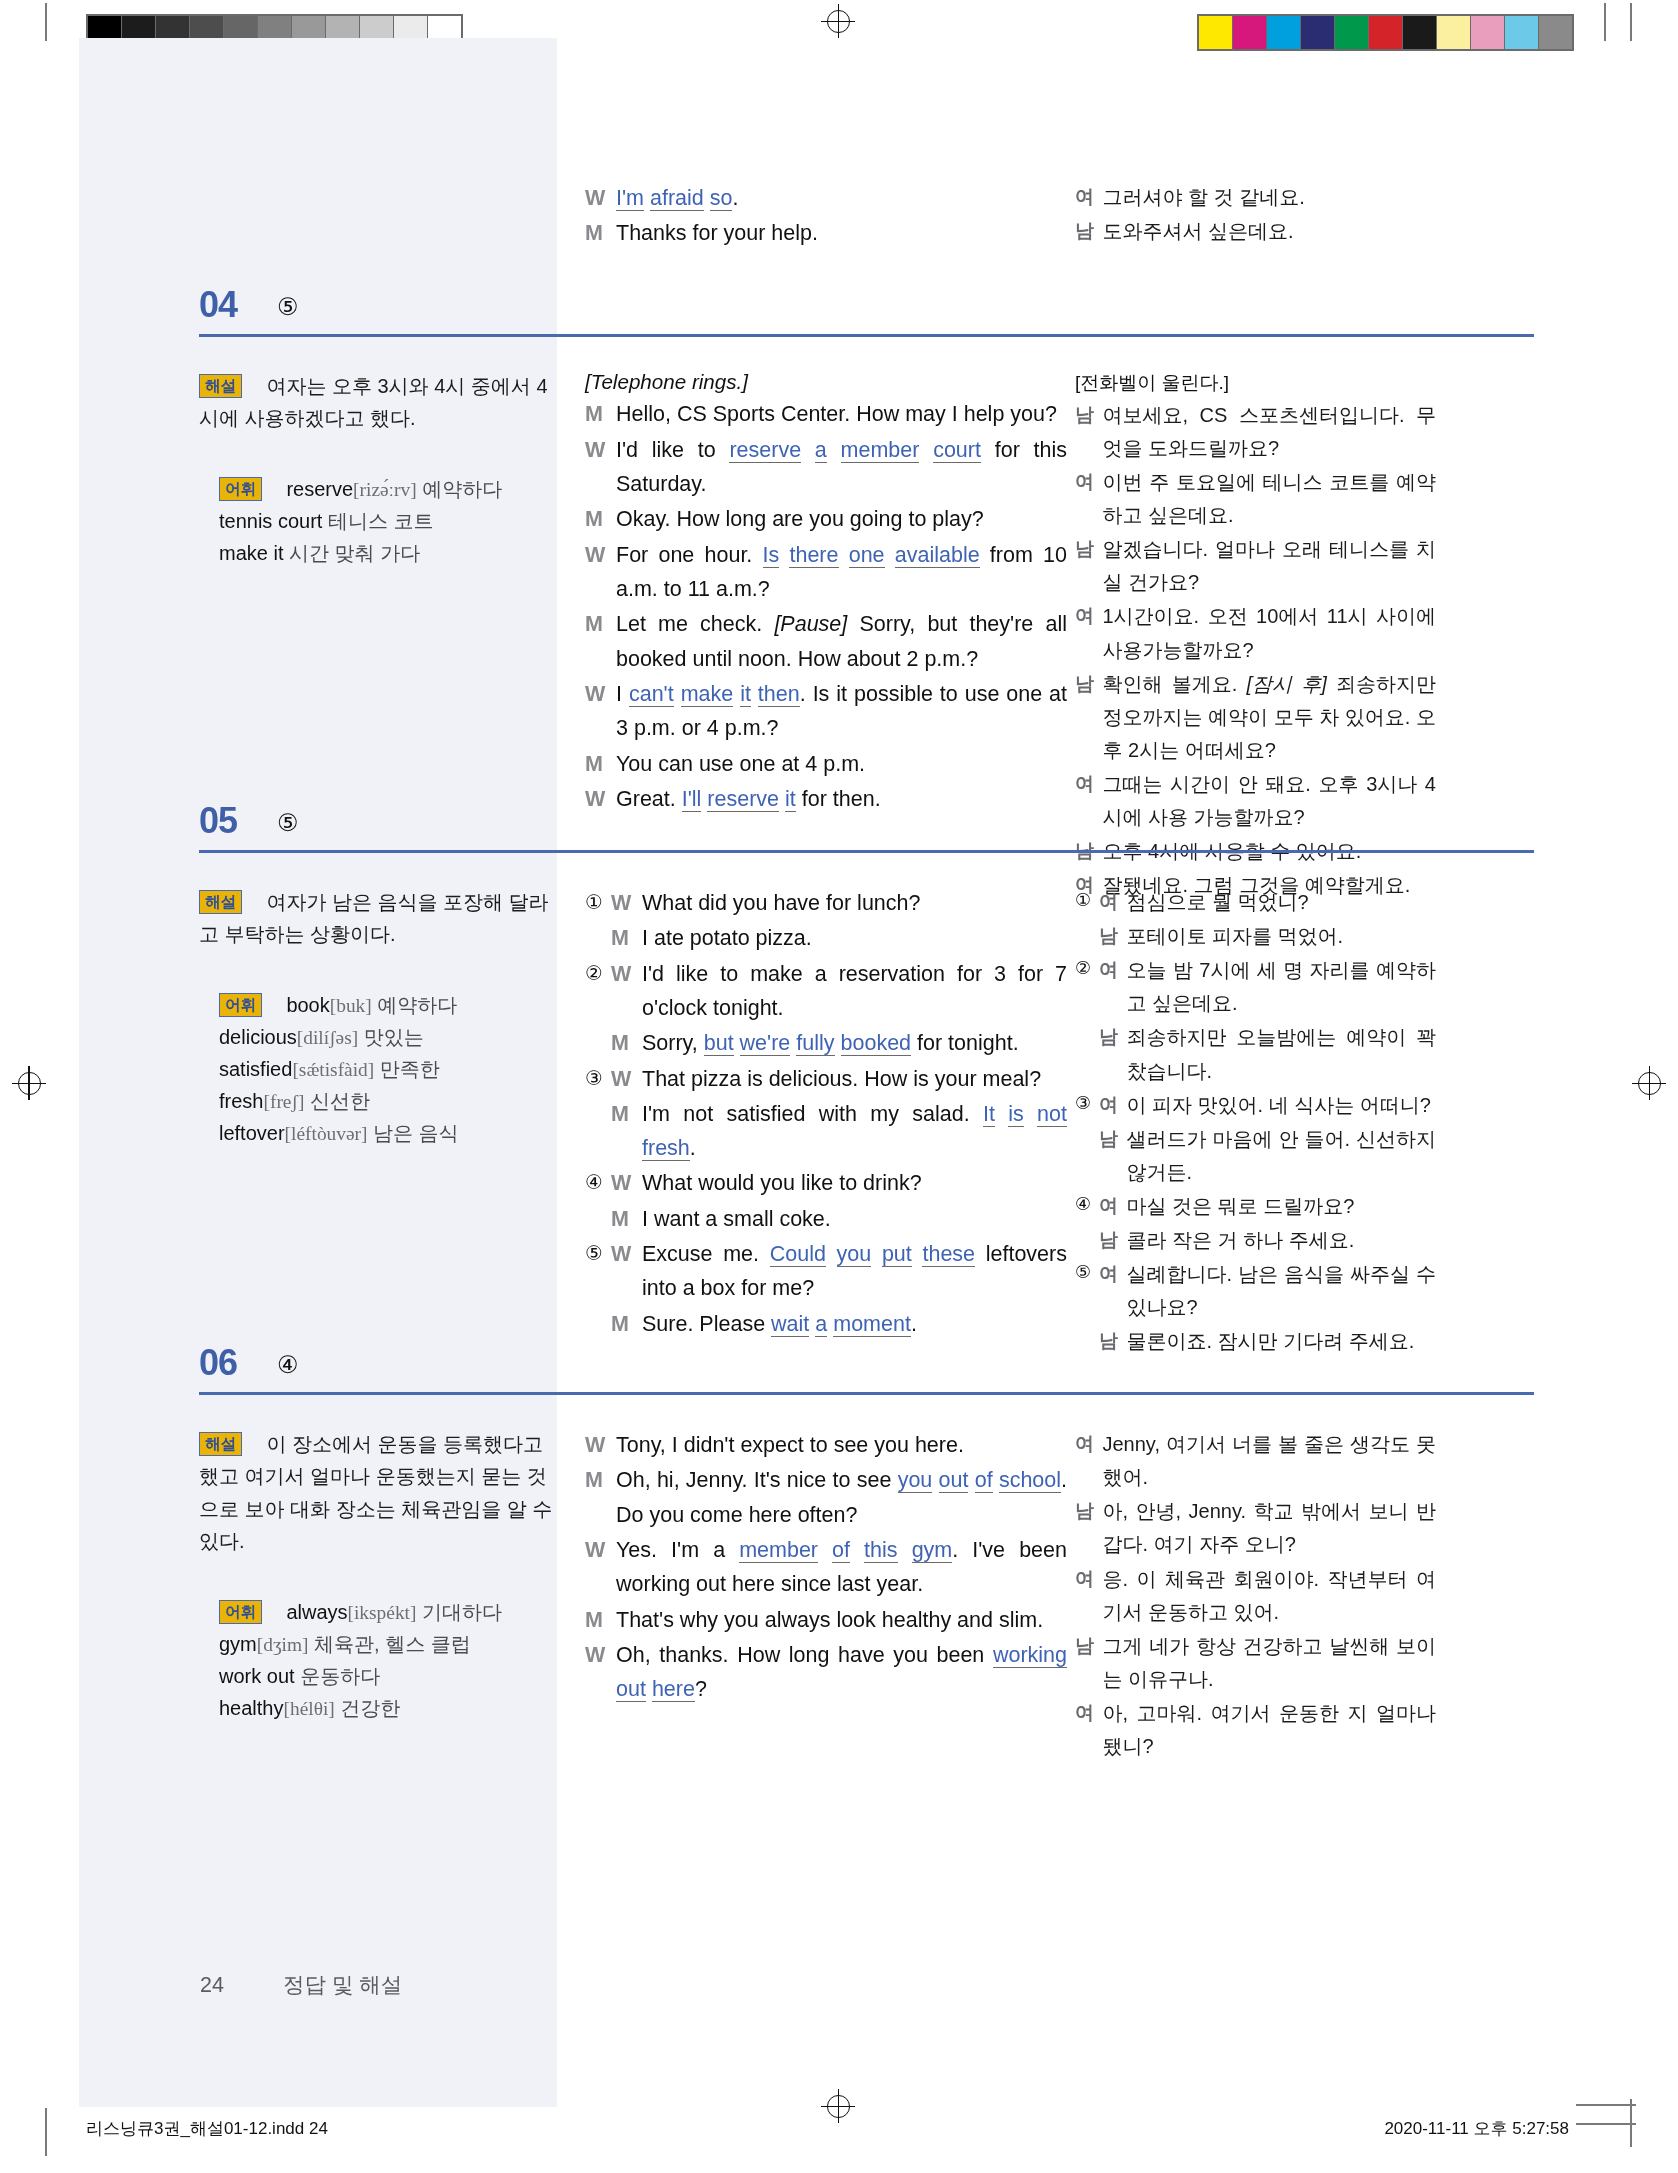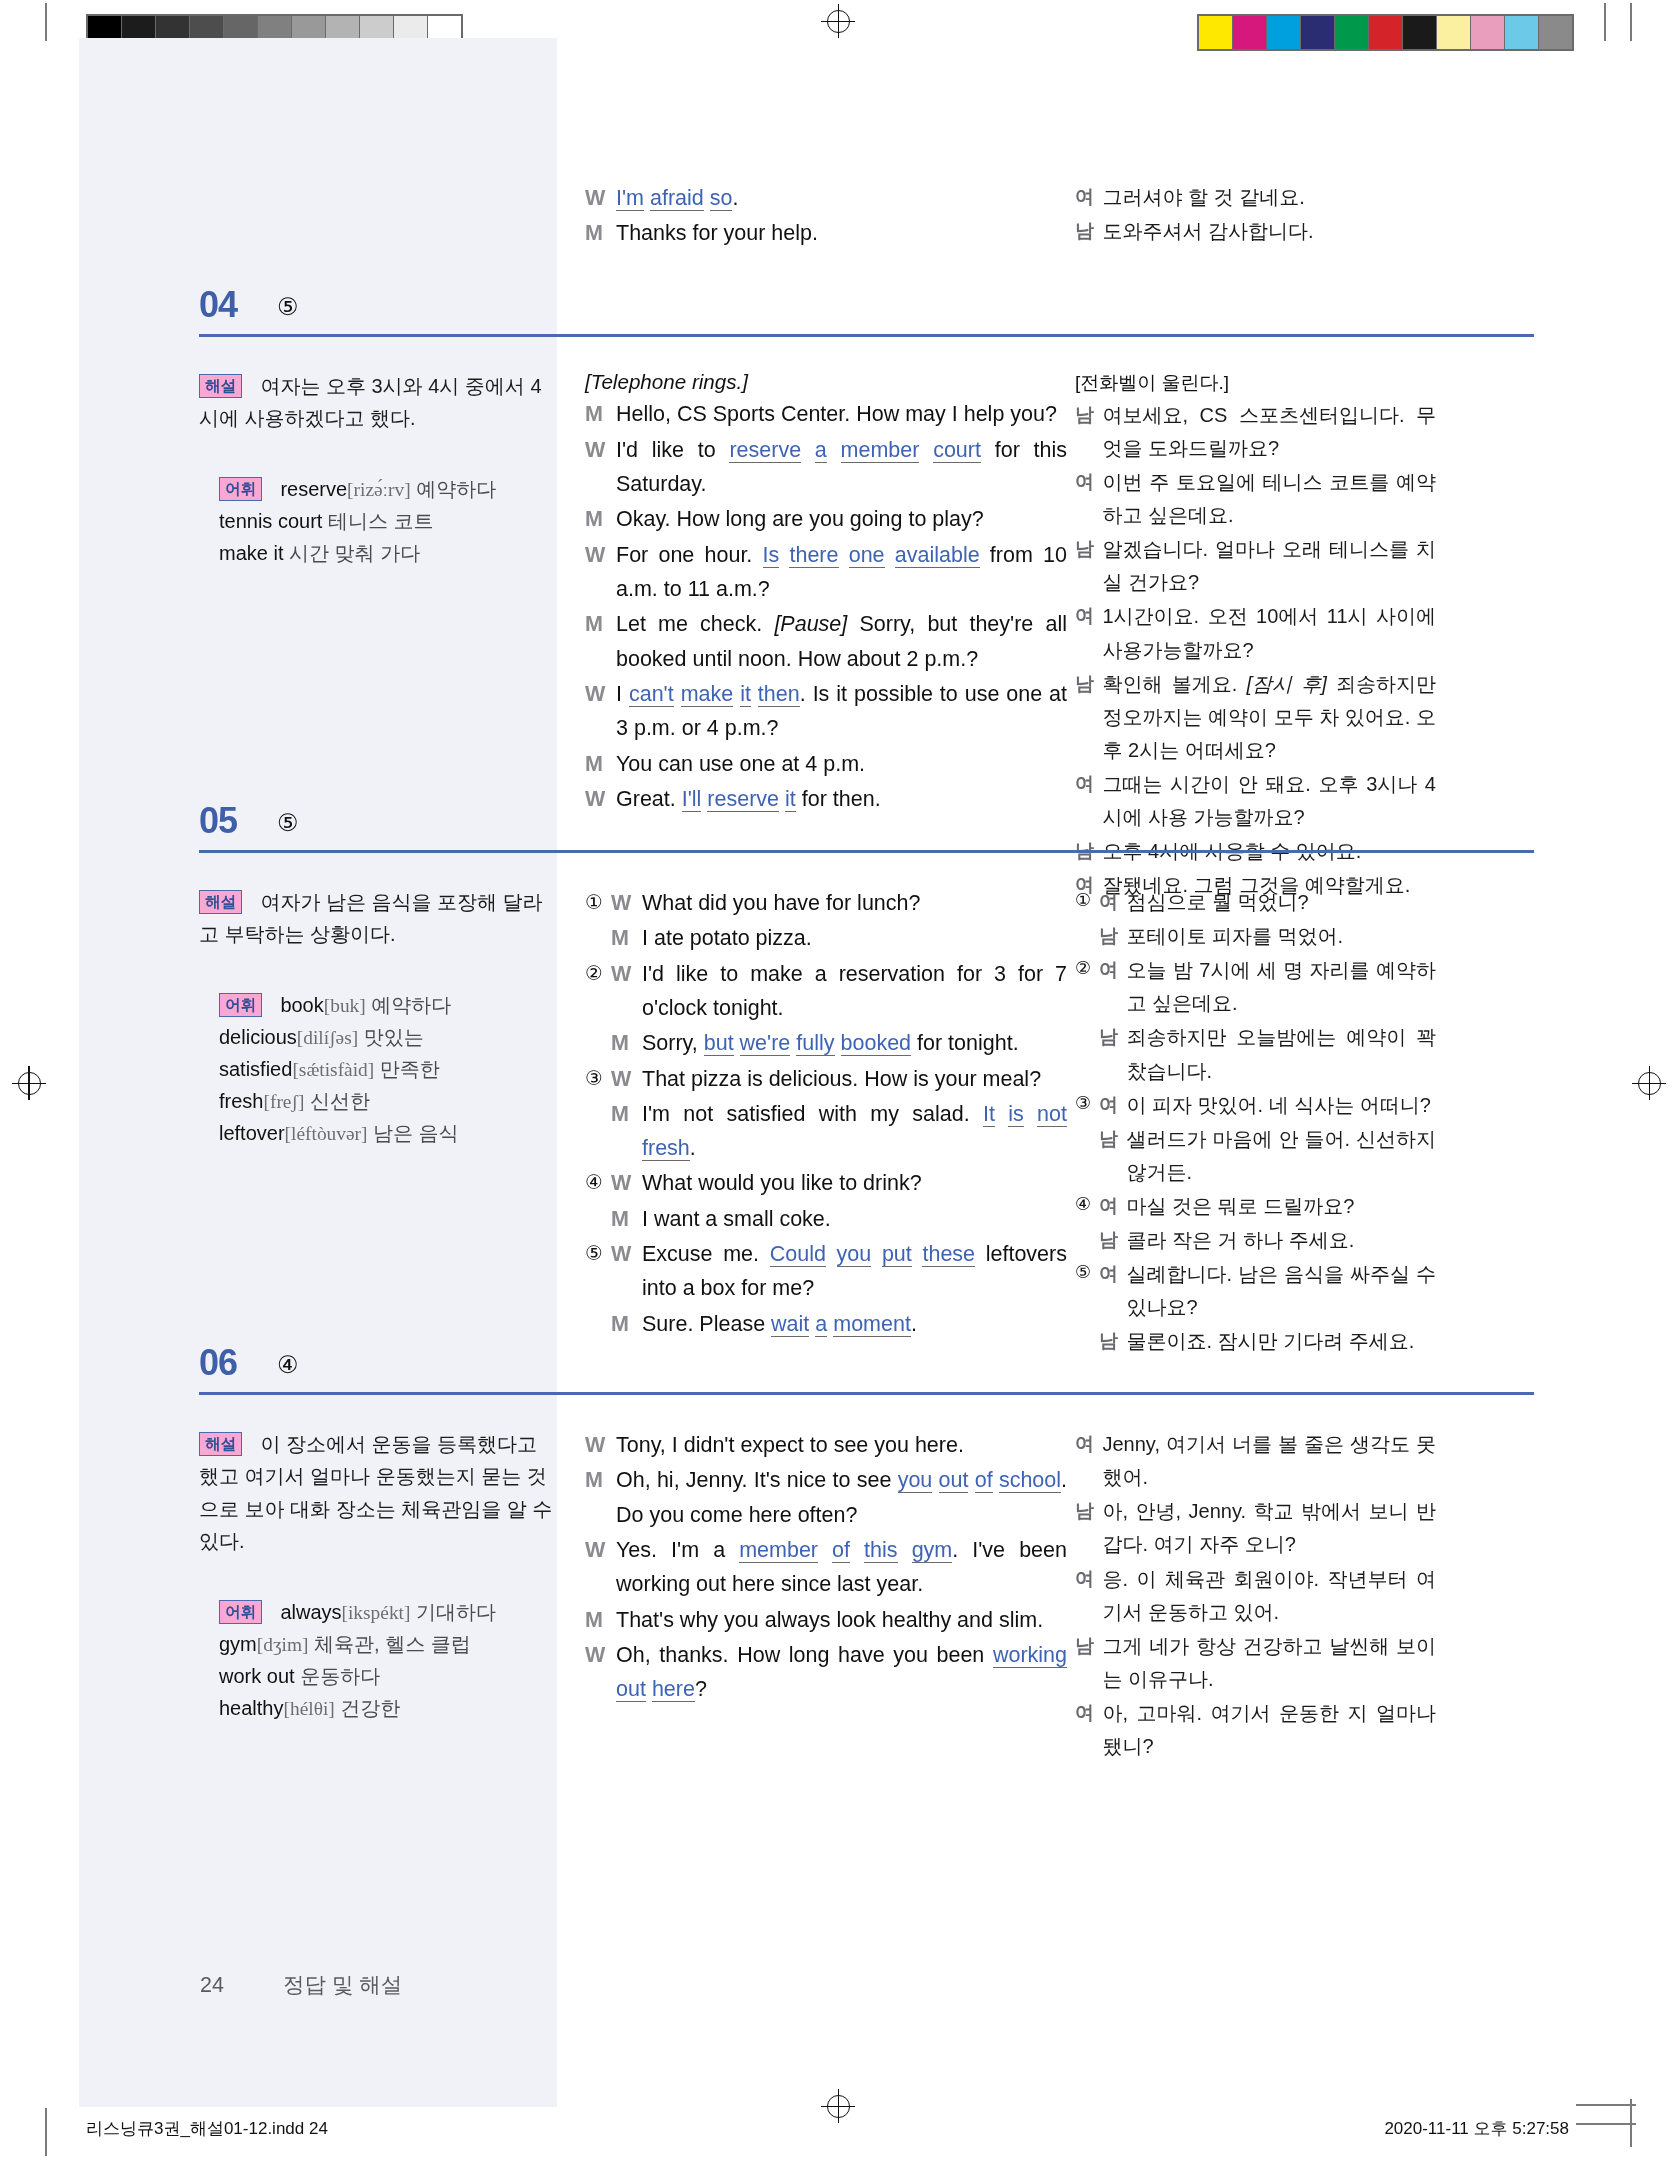--- a/index.html
+++ b/index.html
@@ -84,24 +84,24 @@
 
   
   .tagline { font-size: 20px; line-height: 1.62; color: #1b1b1b; }
   .tag {
     display: inline-block;
     border: 1.4px solid #4a6ab0;
     color: #2f4f96;
     font-size: 15.5px;
     font-weight: bold;
     padding: 0.9px 5.2px 1.7px 5.2px;
-    margin-right: 18px;
+    margin-right: 24px;
     vertical-align: 1.7px;
     line-height: 1.25;
-    background: #f9a8d4;
+    background: #eab308;
     white-space: nowrap;
   }
   .vocab-block { margin-top: 38px; }
   .vocab-line { font-size: 20px; line-height: 1.60; color: #1b1b1b; padding-left: 20px; }
   .vw { font-weight: normal; color: #111; }
   .ipa { color: #6e6e72; font-family: "Liberation Serif", "DejaVu Serif", serif; font-size: 19.4px; }
   .kr { color: #4a4a50; }
 
   
   .stage { font-style: italic; font-size: 20.6px; color: #111; margin-bottom: 3.4px; }
@@ -215,21 +215,21 @@
             <span class="utt"><span>Thanks for your help.</span></span>
           </div>
         </div>
       <div class="col-right" id="carryover-kr">
           <div class="kturn">
             <span class="kspk">여</span>
             <span class="kutt">그러셔야 할 것 같네요.</span>
           </div>
           <div class="kturn">
             <span class="kspk">남</span>
-            <span class="kutt">도와주셔서 감사합니다.</span>
+            <span class="kutt">도와주셔서 싶은데요.</span>
           </div>
         </div>
     </div>
   </div>
 
   <div id="problems-root">
       <div class="section" style="top: 284px;">
         <div class="prob-head">
           <div class="prob-num">04</div>
           <div class="prob-ans">⑤</div>

